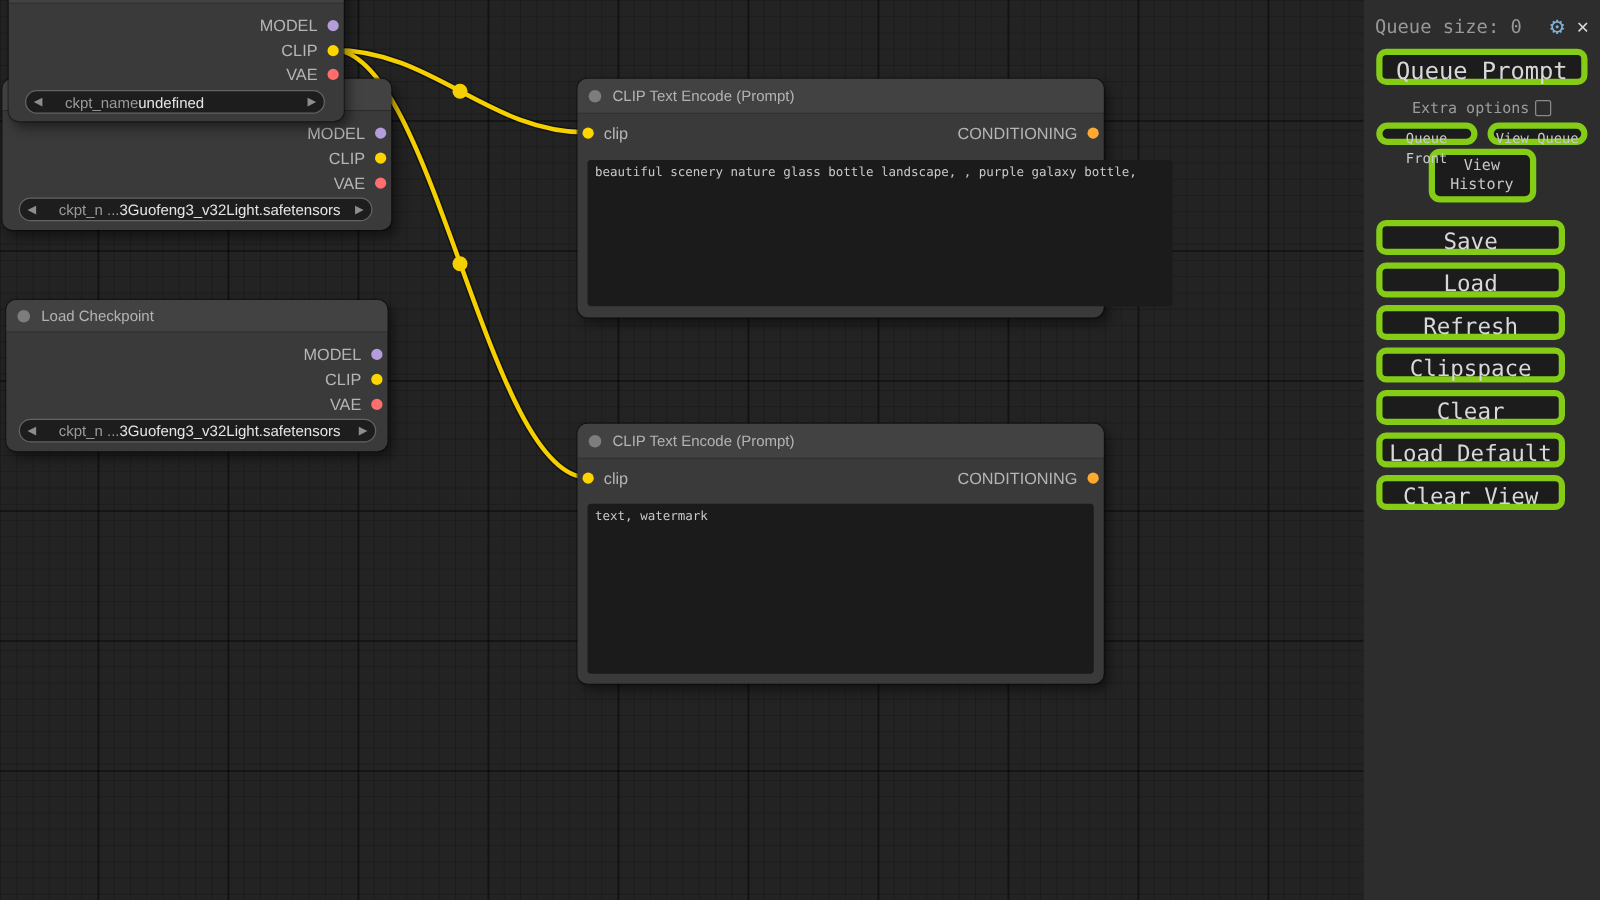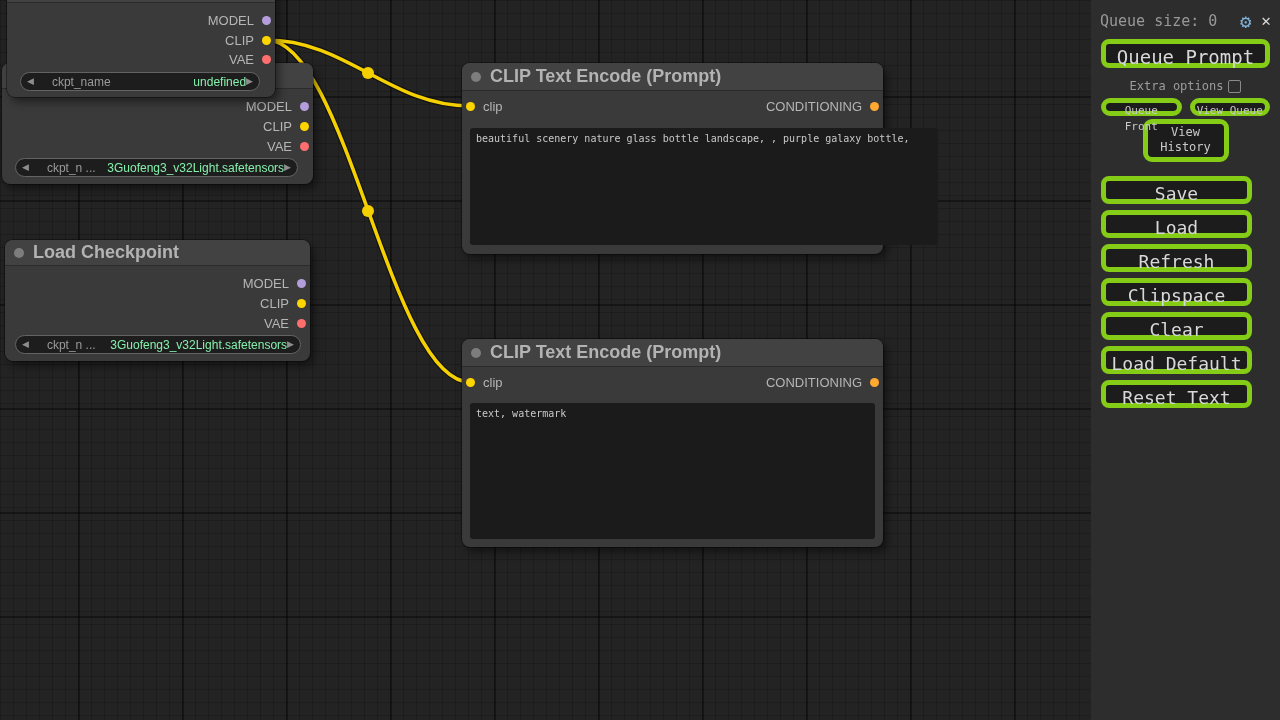--- a/index.html
+++ b/index.html
@@ -20,38 +20,38 @@
   .wire-under{fill:none;stroke:rgba(0,0,0,0.45);stroke-width:6;stroke-linecap:round;}
   .wire{fill:none;stroke:var(--c-wire);stroke-width:3.6;stroke-linecap:round;}
   .wiredot{fill:var(--c-wire);}
 
   
   .node{position:absolute;border-radius:8px;background:#3a3a3a;
         box-shadow:0 0 0 1px rgba(0,0,0,0.35), 4px 5px 9px rgba(0,0,0,0.45);z-index:2;}
   .node.front{z-index:3;}
   .node-title{position:absolute;left:0;right:0;top:0;background:#424242;
       border-radius:8px 8px 0 0;border-bottom:1px solid rgba(0,0,0,0.35);
-      color:#b3b3b3;font-size:18px;display:flex;align-items:center;box-sizing:border-box;padding-left:9px;font-weight:bold;}
+      color:#b3b3b3;font-size:12px;display:flex;align-items:center;box-sizing:border-box;padding-left:9px;}
   .t26{height:26px;} .t28{height:28px;}
   .collapse-dot{width:10px;height:10px;border-radius:50%;background:#7d7d7d;margin-right:9px;flex:0 0 auto;}
   .slot{position:absolute;left:0;right:0;height:18px;display:flex;align-items:center;
         color:#b5b5b5;font-size:13px;}
   .slot.out{justify-content:flex-end;padding-right:4px;}
   .slot.in{justify-content:flex-start;padding-left:4px;}
   .dot{width:9px;height:9px;border-radius:50%;flex:0 0 auto;}
   .slot.out .dot{margin-left:8px;} .slot.in .dot{margin-right:8px;}
   .p-model{background:var(--c-model);} .p-clip{background:var(--c-clip);}
   .p-vae{background:var(--c-vae);} .p-cond{background:var(--c-conditioning);}
 
   .widget{position:absolute;height:19px;border-radius:10px;background:#1d1d1d;
       border:1px solid #636363;box-sizing:border-box;display:flex;align-items:center;
       font-size:12px;color:#9a9a9a;padding:0 6px;}
   .w-arrow{flex:0 0 auto;font-size:9px;color:#8d8d8d;line-height:1;}
   .w-label{flex:0 0 auto;margin-left:18px;white-space:nowrap;}
-  .w-value{flex:1;text-align:right;color:#86efac;white-space:nowrap;overflow:hidden;}
+  .w-value{flex:1;text-align:left;color:#e5e5e5;white-space:nowrap;overflow:hidden;}
 
   .prompt-box{position:absolute;background:#1b1b1b;border-radius:3px;box-sizing:border-box;
       padding:4px 6px;font-family:"DejaVu Sans Mono",monospace;font-size:10px;line-height:13px;
       color:#c9c9c9;white-space:pre-wrap;word-break:normal;overflow:hidden;}
 
   
   .panel{position:absolute;left:1091px;top:0;width:189px;height:720px;background:#2d2d2d;
       z-index:4;font-family:"DejaVu Sans Mono",monospace;box-sizing:border-box;}
   .panel-header{height:30px;margin:6px 9px 0 9px;display:flex;align-items:center;}
   .queue-size{color:#989898;font-size:15px;flex:1;}
@@ -203,14 +203,14 @@
     <div class="btn btn-small">Queue Front</div>
     <div class="btn btn-small">View Queue</div>
   </div>
   <div class="btn btn-history">View History</div>
   <div class="btn btn-big btn-save">Save</div>
   <div class="btn btn-big">Load</div>
   <div class="btn btn-big">Refresh</div>
   <div class="btn btn-big">Clipspace</div>
   <div class="btn btn-big">Clear</div>
   <div class="btn btn-big">Load Default</div>
-  <div class="btn btn-big">Reset Text</div>
+  <div class="btn btn-big">Clear View</div>
 </div>
 
 </body></html>

